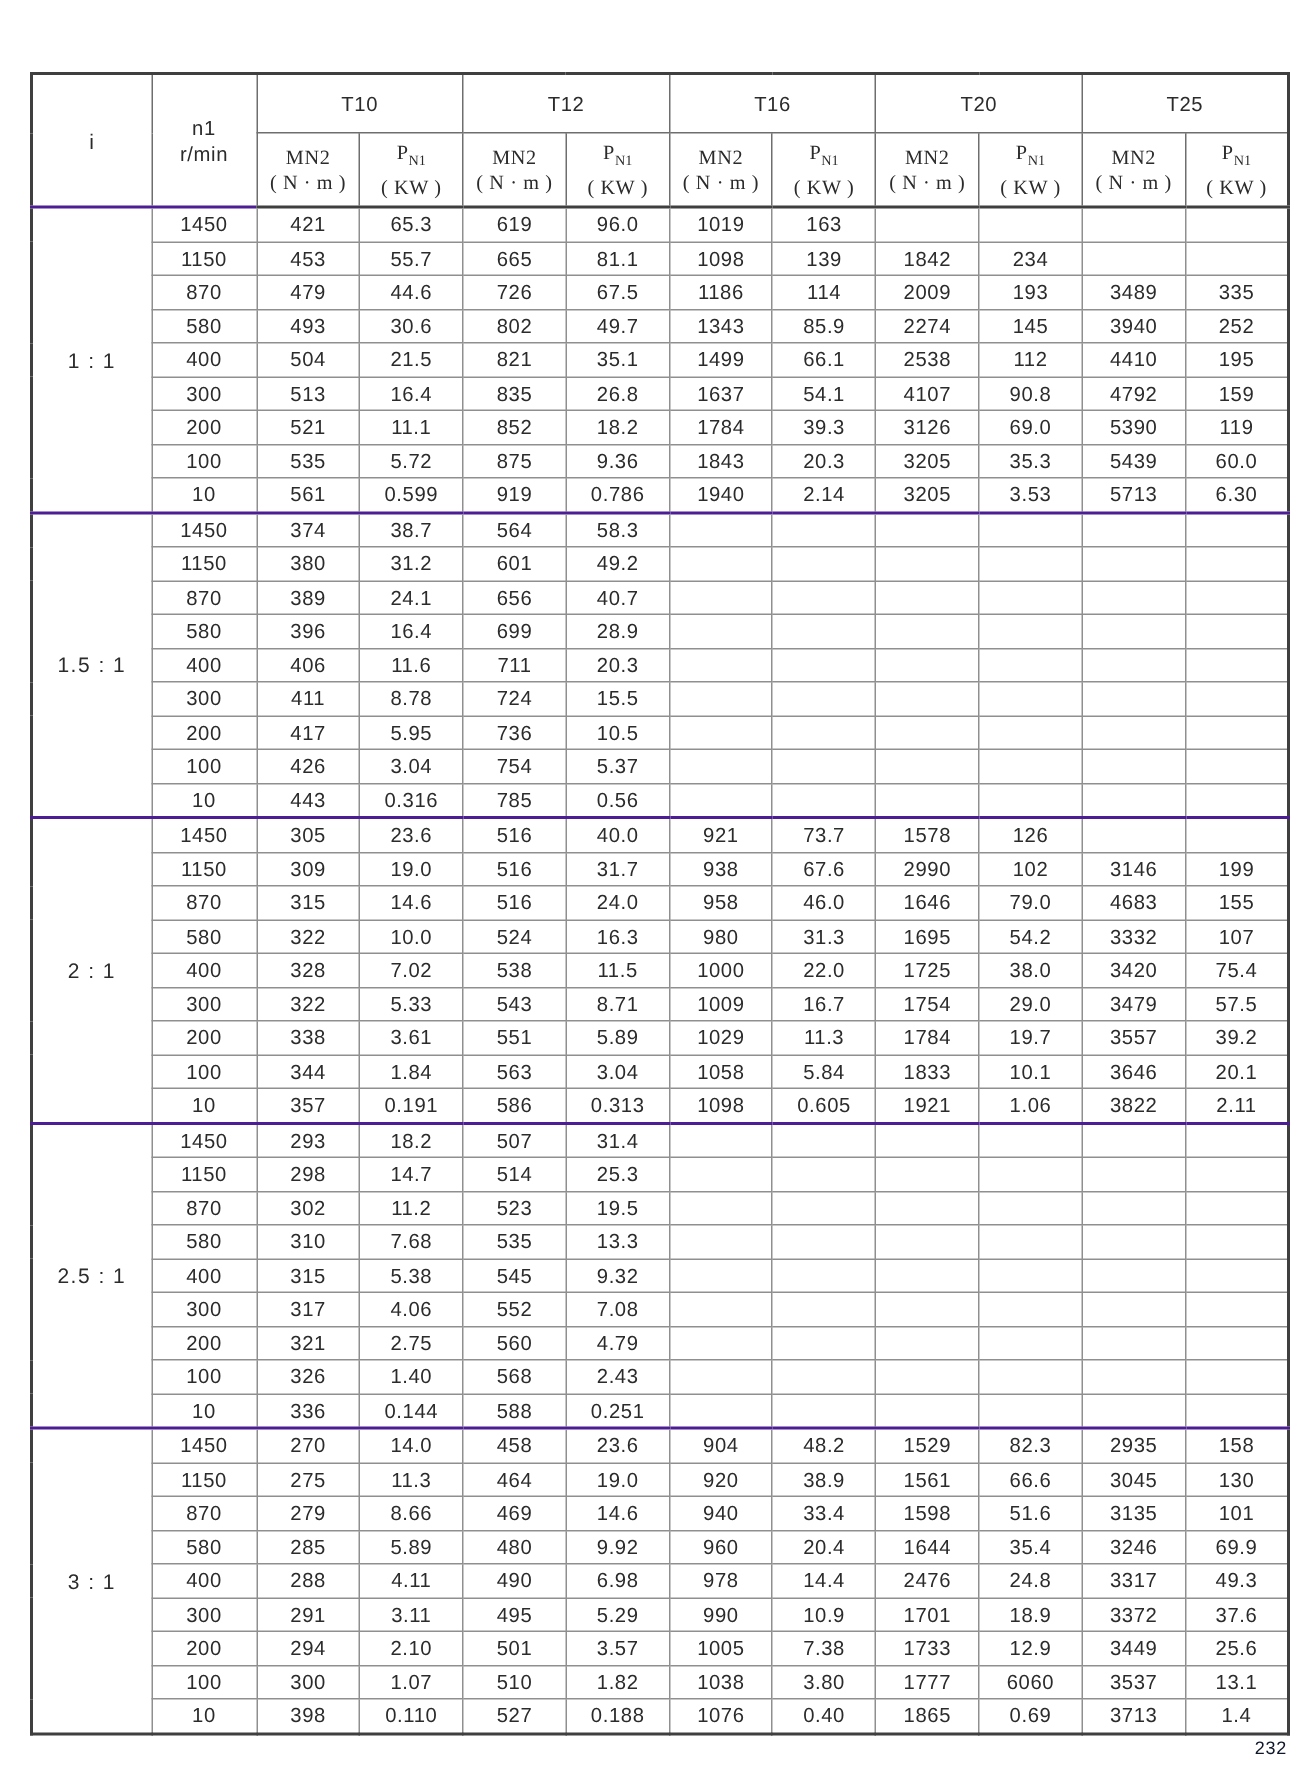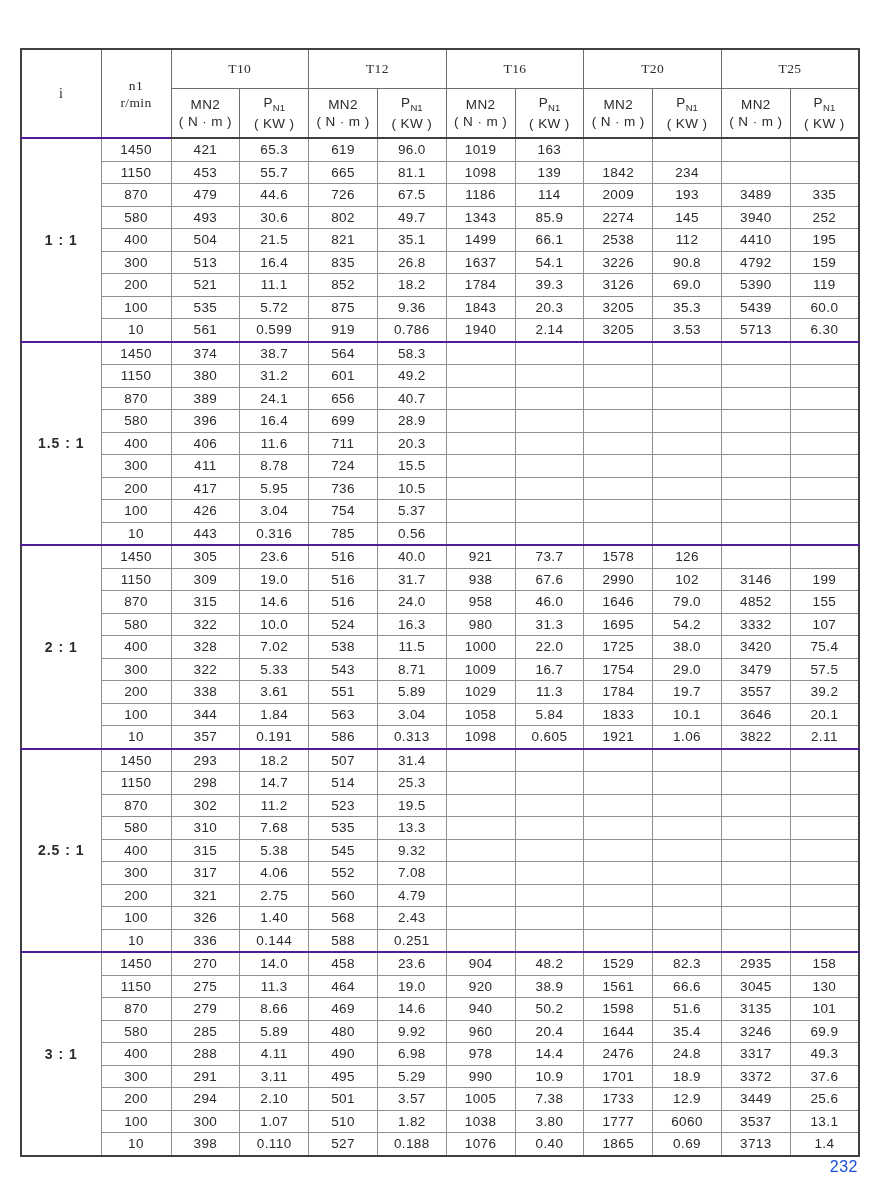--- a/index.html
+++ b/index.html
@@ -36,41 +36,41 @@
     font-size: 13.5px;
     letter-spacing: 0.4px;
     color: #2b2b2b;
     overflow: hidden;
     white-space: nowrap;
   }
   thead th {
     font-weight: normal;
     border-color: #6e6e6e;
   }
-  thead tr.torque-row th { height: 38px; font-family: Liberation Serif, serif; }
-  thead tr.sub-row th { height: 48px; }
+  thead tr.torque-row th { height: 38px; }
+  thead tr.sub-row th { height: 48px; font-family: Liberation Serif, serif; }
   thead tr.sub-row th { border-bottom: 2px solid #3f3f3f; }
   th.c-i  { font-size: 14px; }
   th.c-n1 { line-height: 17px; }
   .th-sub div { line-height: 17px; }
   .th-sub sub { font-size: 9.5px; letter-spacing: 0; }
   tbody td { height: 21.5px; }
   tr.group-first td { border-top: 2px solid #4c1d95; }
   td.ratio-cell {
-    font-weight: bold;
+    font-weight: normal;
     font-size: 14px;
     letter-spacing: 1px;
   }
   .page-number {
     position: absolute;
     top: 1158px;
     right: 17px;
-    font-size: 16px;
+    font-size: 12px;
     letter-spacing: 0.5px;
-    color: #1d4ed8;
+    color: #0f172a;
   }
 </style>
 </head>
 <body>
 
 <div class="page">
   <table class="spec">
     <colgroup>
       <col class="w-i">
       <col class="w-n1">
@@ -203,21 +203,21 @@
           <td class="value-cell">195</td>
         </tr>
         <tr>
           <td class="speed-cell">300</td>
           <td class="value-cell">513</td>
           <td class="value-cell">16.4</td>
           <td class="value-cell">835</td>
           <td class="value-cell">26.8</td>
           <td class="value-cell">1637</td>
           <td class="value-cell">54.1</td>
-          <td class="value-cell">3226</td>
+          <td class="value-cell">4107</td>
           <td class="value-cell">90.8</td>
           <td class="value-cell">4792</td>
           <td class="value-cell">159</td>
         </tr>
         <tr>
           <td class="speed-cell">200</td>
           <td class="value-cell">521</td>
           <td class="value-cell">11.1</td>
           <td class="value-cell">852</td>
           <td class="value-cell">18.2</td>
@@ -402,21 +402,21 @@
         <tr>
           <td class="speed-cell">870</td>
           <td class="value-cell">315</td>
           <td class="value-cell">14.6</td>
           <td class="value-cell">516</td>
           <td class="value-cell">24.0</td>
           <td class="value-cell">958</td>
           <td class="value-cell">46.0</td>
           <td class="value-cell">1646</td>
           <td class="value-cell">79.0</td>
-          <td class="value-cell">4852</td>
+          <td class="value-cell">4683</td>
           <td class="value-cell">155</td>
         </tr>
         <tr>
           <td class="speed-cell">580</td>
           <td class="value-cell">322</td>
           <td class="value-cell">10.0</td>
           <td class="value-cell">524</td>
           <td class="value-cell">16.3</td>
           <td class="value-cell">980</td>
           <td class="value-cell">31.3</td>
@@ -635,21 +635,21 @@
           <td class="value-cell">3045</td>
           <td class="value-cell">130</td>
         </tr>
         <tr>
           <td class="speed-cell">870</td>
           <td class="value-cell">279</td>
           <td class="value-cell">8.66</td>
           <td class="value-cell">469</td>
           <td class="value-cell">14.6</td>
           <td class="value-cell">940</td>
-          <td class="value-cell">50.2</td>
+          <td class="value-cell">33.4</td>
           <td class="value-cell">1598</td>
           <td class="value-cell">51.6</td>
           <td class="value-cell">3135</td>
           <td class="value-cell">101</td>
         </tr>
         <tr>
           <td class="speed-cell">580</td>
           <td class="value-cell">285</td>
           <td class="value-cell">5.89</td>
           <td class="value-cell">480</td>

